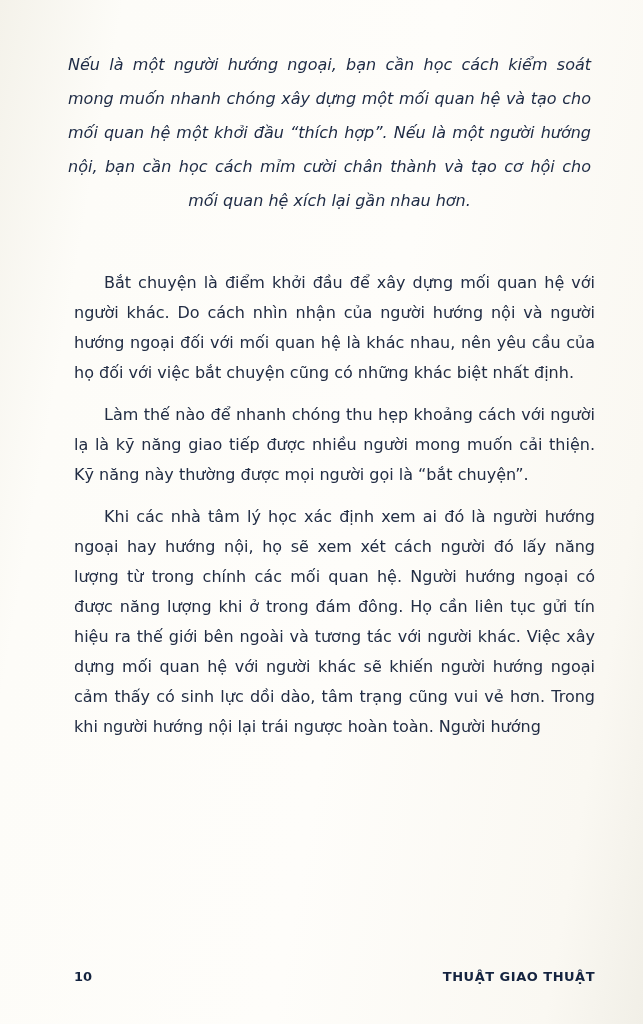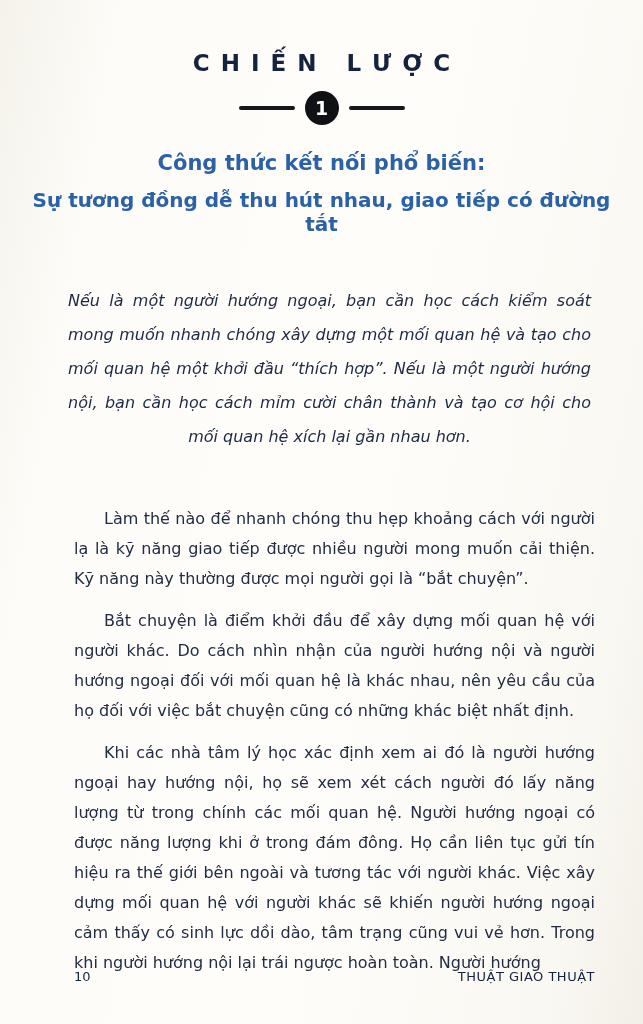--- a/index.html
+++ b/index.html
@@ -94,53 +94,39 @@
   }
   .footer {
     position: absolute;
     left: 74px;
     right: 48px;
     bottom: 40px;
     display: flex;
     justify-content: space-between;
     align-items: baseline;
     font-size: 13px;
-    font-weight: 400;
+    font-weight: 700;
     color: #14233f;
     gap: 44px;
   }
   .footer .book-title {
     letter-spacing: 0.5px;
   }
 </style>
 </head>
 <body>
 
 <div class="page">
 
-  <div class="header">
-    <div class="strategy-label">CHIẾN LƯỢC</div>
-
-    <div class="divider-row">
-      <span class="divider-line"></span>
-      <span class="number-badge">1</span>
-      <span class="divider-line"></span>
-    </div>
-
-    <div class="chapter-title">
-      <p class="line1">Công thức kết nối phổ biến:</p>
-      <p class="line2">Sự tương đồng dễ thu hút nhau, giao tiếp có đường tắt</p>
-    </div>
-  </div>
 
   <div class="intro">Nếu là một người hướng ngoại, bạn cần học cách kiểm soát mong muốn nhanh chóng xây dựng một mối quan hệ và tạo cho mối quan hệ một khởi đầu “thích hợp”. Nếu là một người hướng nội, bạn cần học cách mỉm cười chân thành và tạo cơ hội cho mối quan hệ xích lại gần nhau hơn.</div>
 
   <div class="body-text">
+    <p>Bắt chuyện là điểm khởi đầu để xây dựng mối quan hệ với người khác. Do cách nhìn nhận của người hướng nội và người hướng ngoại đối với mối quan hệ là khác nhau, nên yêu cầu của họ đối với việc bắt chuyện cũng có những khác biệt nhất định.</p>
     <p>Làm thế nào để nhanh chóng thu hẹp khoảng cách với người lạ là kỹ năng giao tiếp được nhiều người mong muốn cải thiện. Kỹ năng này thường được mọi người gọi là “bắt chuyện”.</p>
-    <p>Bắt chuyện là điểm khởi đầu để xây dựng mối quan hệ với người khác. Do cách nhìn nhận của người hướng nội và người hướng ngoại đối với mối quan hệ là khác nhau, nên yêu cầu của họ đối với việc bắt chuyện cũng có những khác biệt nhất định.</p>
     <p>Khi các nhà tâm lý học xác định xem ai đó là người hướng ngoại hay hướng nội, họ sẽ xem xét cách người đó lấy năng lượng từ trong chính các mối quan hệ. Người hướng ngoại có được năng lượng khi ở trong đám đông. Họ cần liên tục gửi tín hiệu ra thế giới bên ngoài và tương tác với người khác. Việc xây dựng mối quan hệ với người khác sẽ khiến người hướng ngoại cảm thấy có sinh lực dồi dào, tâm trạng cũng vui vẻ hơn. Trong khi người hướng nội lại trái ngược hoàn toàn. Người hướng</p>
   </div>
 
   <div class="footer">
     <span class="page-number">10</span>
     <span class="book-title">THUẬT GIAO THUẬT</span>
   </div>
 
 </div>
 

